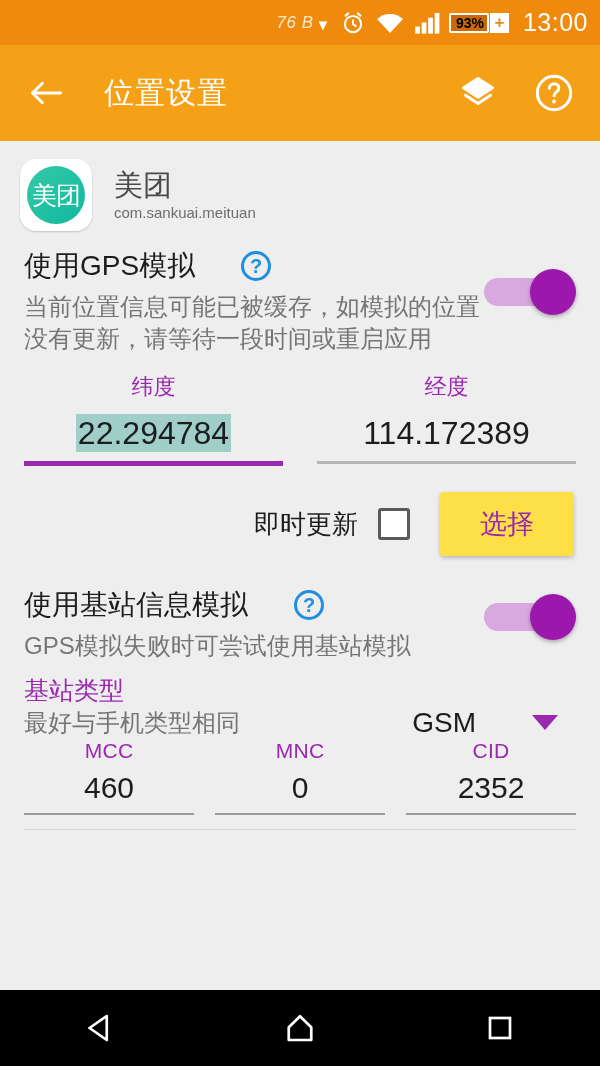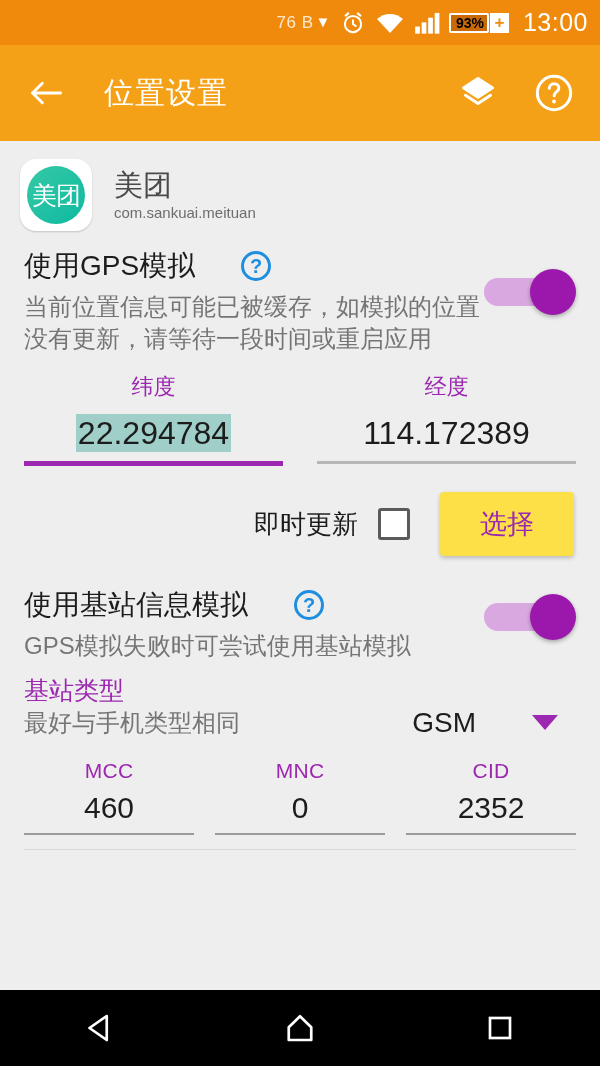--- a/index.html
+++ b/index.html
@@ -10,21 +10,21 @@
     overflow:hidden;
   }
   .phone { position:relative; width:600px; height:1066px; background:#eeeeee; }
 
   
   .statusbar {
     height:45px; background:#ef8a0c;
     display:flex; align-items:center; justify-content:flex-end;
     padding:0 12px; gap:9px;
   }
-  .sb-net { color:#ffe9cc; font-size:17px; letter-spacing:.5px; display:flex; align-items:flex-start; gap:2px;}
+  .sb-net { color:#ffe9cc; font-size:17px; letter-spacing:.5px; display:flex; align-items:flex-end; gap:2px;font-style:italic;}
   .sb-net .tri { font-size:15px; color:#fff; }
   .sb-ico { display:flex; align-items:center; }
   .sb-time { color:#ffffff; font-size:25px; letter-spacing:.5px; margin-left:5px; }
   .batt { display:flex; align-items:center; }
   .batt-body {
     border:2px solid #ffffff; border-radius:2px; background:#c96a06;
     color:#000000; font-size:14px; font-weight:bold;
     padding:1px 3px 1px 5px; line-height:1;
     height:20px; display:flex; align-items:center;
   }
@@ -121,21 +121,21 @@
   .celltype-title { font-size:25px; color:#9c27b0; line-height:1.15; }
   .celltype-sub { font-size:24px; color:#757575; margin-top:2px; }
   .dropdown { display:flex; align-items:center; gap:56px; padding-right:18px; }
   .dropdown-value { font-size:28px; color:#1c1c1c; }
   .caret {
     width:0; height:0; border-left:13px solid transparent; border-right:13px solid transparent;
     border-top:15px solid #9c27b0;
   }
 
   
-  .cellfields { display:flex; margin-top:20px; gap:21px; }
+  .cellfields { display:flex; gap:21px; }
   .cellfield { flex:1; display:flex; flex-direction:column; align-items:center; }
   .cellfield-label { font-size:21px; color:#9c27b0; letter-spacing:.3px; }
   .cellfield-value { font-size:30px; color:#1c1c1c; padding:8px 0 8px 0; }
   .cellfield-underline { width:100%; height:2px; background:#9b9b9b; }
 
   .divider { height:1px; background:#d8d8d8; margin-top:14px; }
 
   
   .navbar {
     position:absolute; left:0; bottom:0; width:600px; height:76px;

